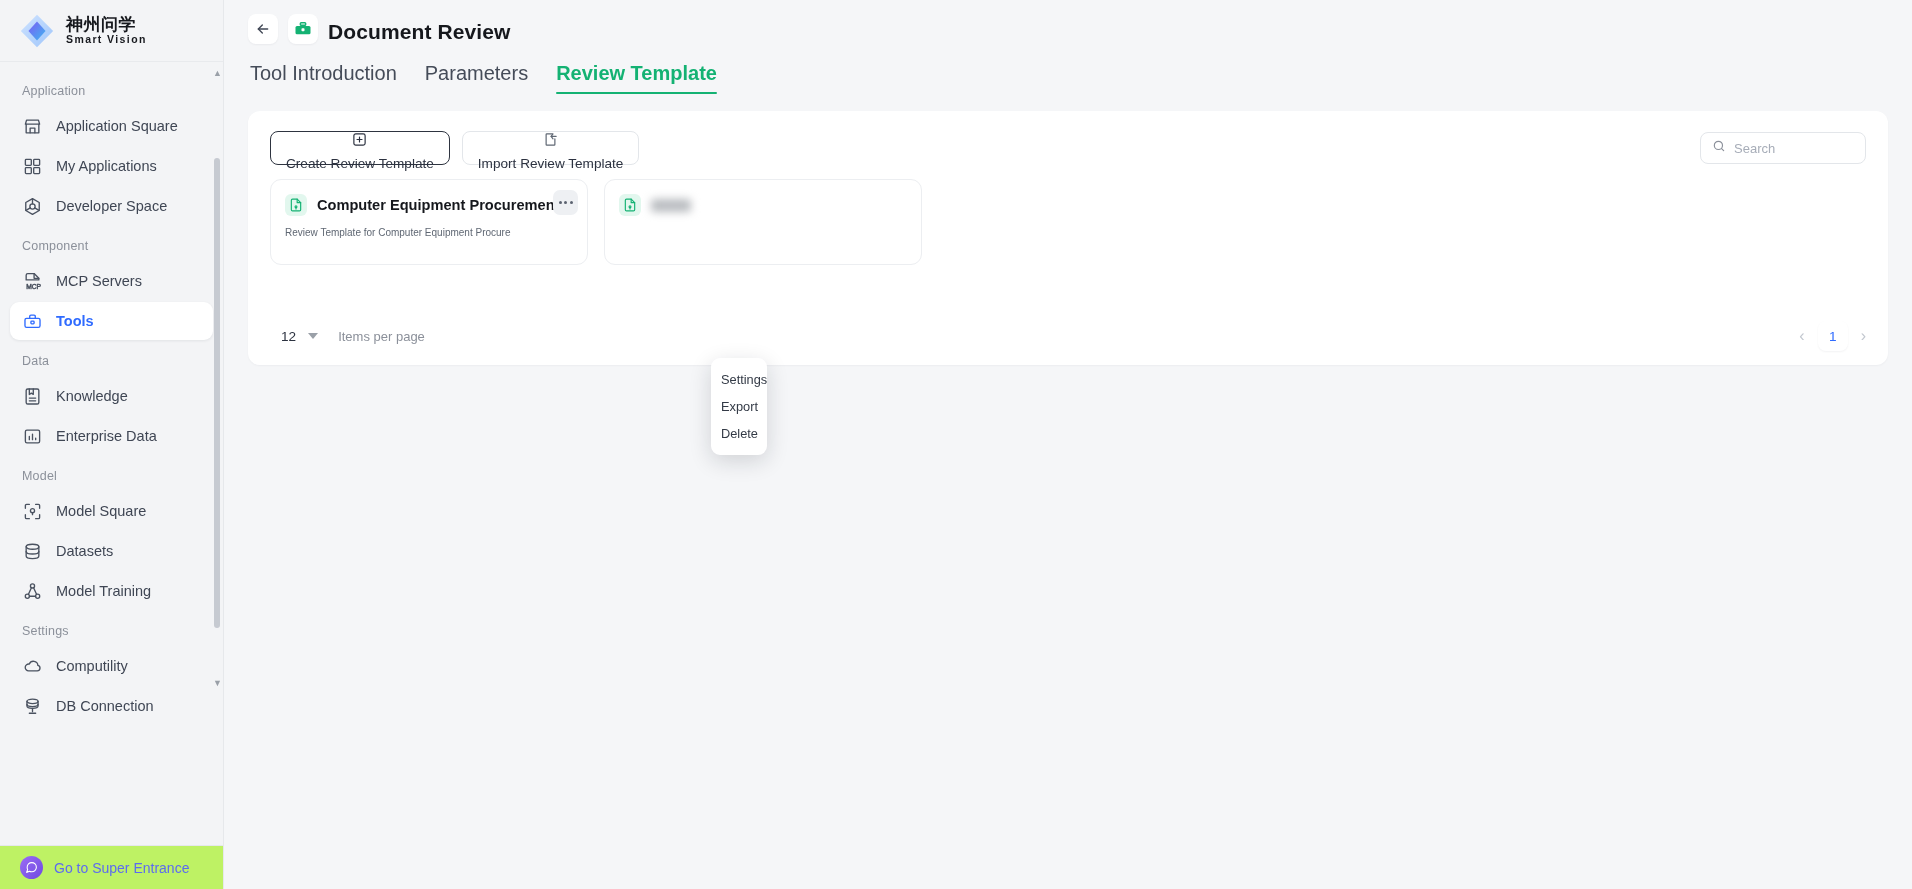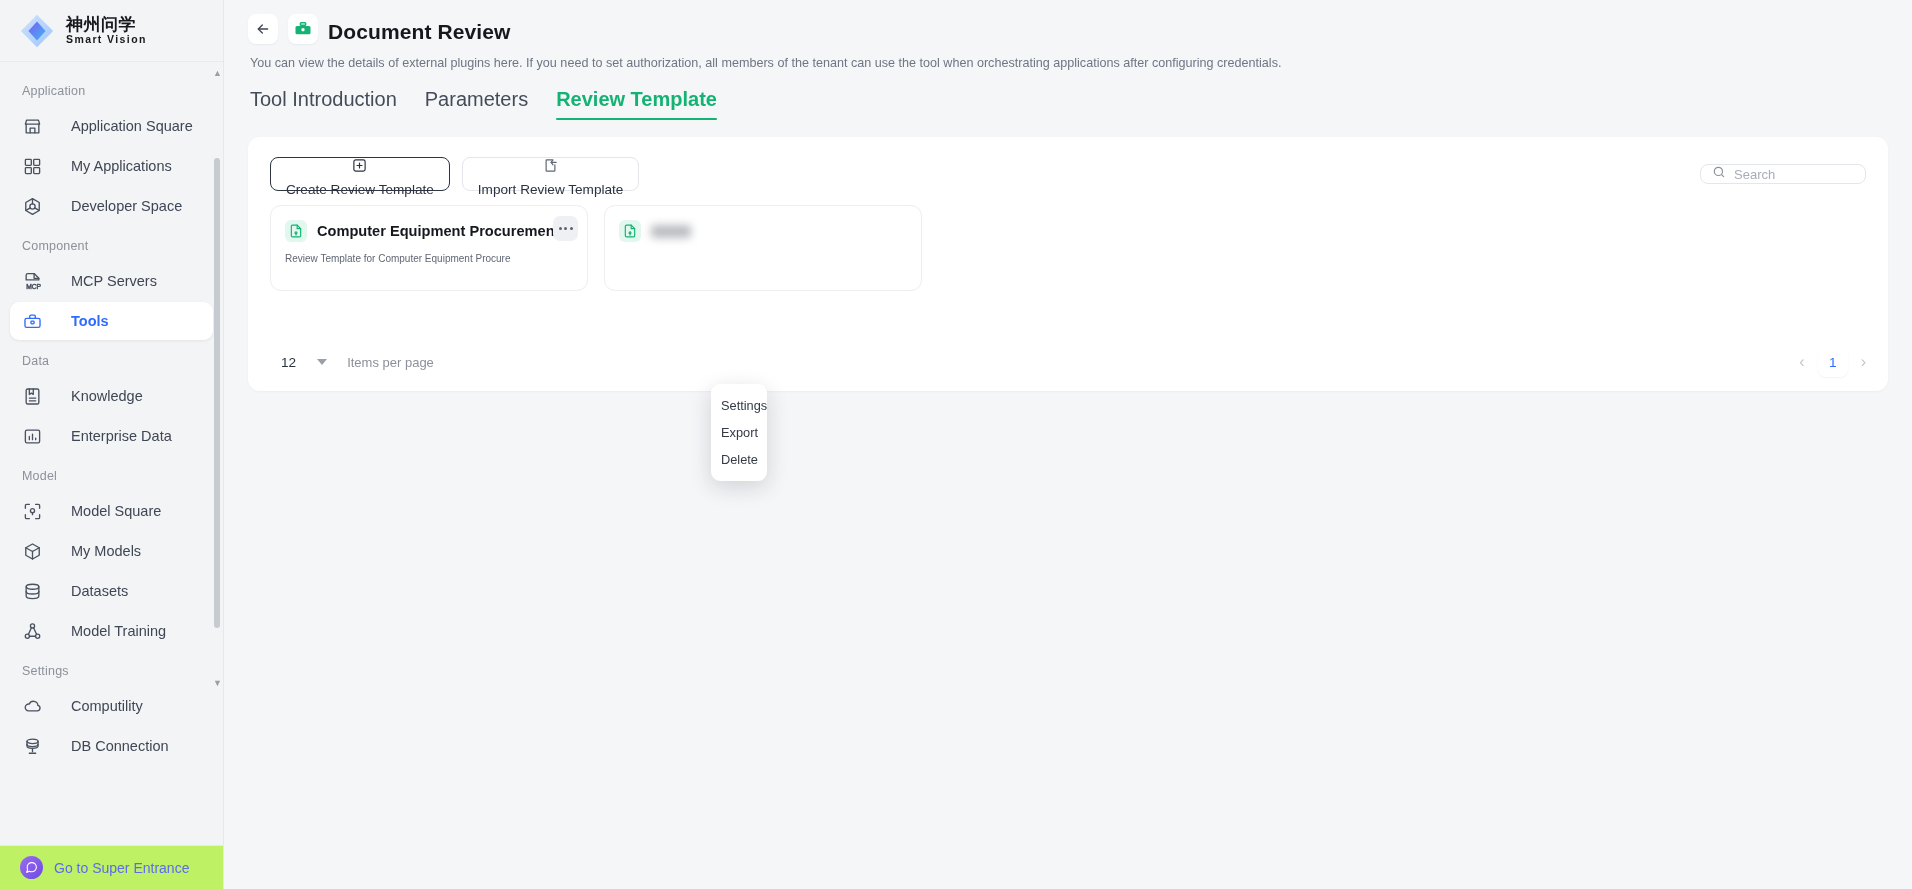--- a/index.html
+++ b/index.html
@@ -33,21 +33,21 @@
 
   .nav-scroll {
     flex: 1; overflow: hidden; position: relative;
     padding-top: 10px;
   }
   .nav-group-label {
     font-size: 12.5px; color: #8b909a; padding: 12px 22px 7px 22px;
     letter-spacing: .2px;
   }
   .nav-item {
-    display: flex; align-items: center; gap: 29px;
+    display: flex; align-items: center; gap: 14px;
     height: 38px; margin: 2px 10px; padding: 0 12px;
     border-radius: 9px; cursor: pointer;
     color: #3f4654; font-size: 14.5px;
   }
   .nav-item.active {
     background: #ffffff; color: #2f6bff; font-weight: 600;
     box-shadow: 0 1px 3px rgba(16,24,40,.08);
   }
   .nav-item .ico { width: 20px; height: 20px; display:flex; align-items:center; justify-content:center; flex:0 0 20px;}
   .nav-item svg { width: 19px; height: 19px; display: block; }
@@ -110,21 +110,21 @@
     display: inline-flex; align-items: center; gap: 9px;
     height: 34px; padding: 0 15px; border-radius: 8px;
     background: #fff; border: 1px solid #e3e6ea;
     font-size: 13.6px; color: #2c3240; cursor: pointer; white-space: nowrap; flex-direction: column;
   }
   .btn.strong { border-color: #2e3440; }
   .btn + .btn { margin-left: 12px; }
   .btn svg { width: 15px; height: 15px; display: block; }
 
   .search-box {
-    margin-left: auto; width: 166px; height: 20px;
+    margin-left: auto; width: 166px; height: 32px;
     border: 1px solid #e3e6ea; border-radius: 8px; background: #fff;
     display: flex; align-items: center; gap: 8px; padding: 4px 11px;
   }
   .search-box input {
     border: none; outline: none; font-size: 13px; color: #2c3240;
     width: 100%; background: transparent; font-family: "Liberation Sans", sans-serif;
   }
   .search-box input::placeholder { color: #a7adb8; }
 
   .cards { display: flex; gap: 16px; padding: 14px 22px 0 22px; }
@@ -166,21 +166,21 @@
   .dd-item {
     font-size: 12.8px; color: #333a46; padding: 6px 10px; cursor: pointer;
     white-space: nowrap;
   }
 
   .pager {
     position: absolute; left: 22px; right: 22px; bottom: 14px;
     display: flex; align-items: center;
   }
   .per-page {
-    display: flex; align-items: center; gap: 21px; height: 30px;
+    display: flex; align-items: center; gap: 12px; height: 30px;
     padding: 0 9px 0 11px; border-radius: 7px; background: #fff; cursor: pointer;
   }
   .per-page .val { font-size: 13.6px; color: #2c3240; }
   .caret { width: 0; height: 0; border-left: 5px solid transparent; border-right: 5px solid transparent; border-top: 6px solid #9aa0a8; }
   .per-label { font-size: 13px; color: #8b909a; margin-left: 11px; }
   .pages { margin-left: auto; display: flex; align-items: center; gap: 13px; }
   .pg-arrow { font-size: 16px; color: #c2c7cf; cursor: pointer; line-height: 1; user-select: none; }
   .pg-num {
     min-width: 30px; height: 30px; border-radius: 8px; background: #fff;
     display: flex; align-items: center; justify-content: center;
@@ -301,29 +301,20 @@
                 <path d="M3 8V4.5A1.5 1.5 0 0 1 4.5 3H8M16 3h3.5A1.5 1.5 0 0 1 21 4.5V8M21 16v3.5a1.5 1.5 0 0 1-1.5 1.5H16M8 21H4.5A1.5 1.5 0 0 1 3 19.5V16"></path>
                 <circle cx="12" cy="11" r="2.6"></circle>
                 <path d="M12 13.6V16"></path>
               </svg>
             </span>
             <span>Model Square</span>
           </div>
           <div class="nav-item">
             <span class="ico">
               <svg viewBox="0 0 24 24" fill="none" stroke="#4a5260" stroke-width="1.7" stroke-linecap="round" stroke-linejoin="round">
-                <path d="M12 2.5l8.5 4.8v9.4L12 21.5 3.5 16.7V7.3z"></path>
-                <path d="M3.5 7.3L12 12l8.5-4.7M12 12v9.5"></path>
-              </svg>
-            </span>
-            <span>My Models</span>
-          </div>
-          <div class="nav-item">
-            <span class="ico">
-              <svg viewBox="0 0 24 24" fill="none" stroke="#4a5260" stroke-width="1.7" stroke-linecap="round" stroke-linejoin="round">
                 <ellipse cx="12" cy="6" rx="8" ry="3.2"></ellipse>
                 <path d="M4 6v11.8c0 1.8 3.6 3.2 8 3.2s8-1.4 8-3.2V6"></path>
                 <path d="M4 12c0 1.8 3.6 3.2 8 3.2s8-1.4 8-3.2"></path>
               </svg>
             </span>
             <span>Datasets</span>
           </div>
           <div class="nav-item">
             <span class="ico">
               <svg viewBox="0 0 24 24" fill="none" stroke="#4a5260" stroke-width="1.7" stroke-linecap="round" stroke-linejoin="round">
@@ -383,21 +374,20 @@
         </span>
         <span class="title-icon-wrap">
           <svg viewBox="0 0 24 24" width="18" height="18" fill="#14b273">
             <rect x="2" y="8" width="20" height="11" rx="2"></rect>
             <rect x="8.5" y="3.5" width="7" height="3.4" rx="1" fill="none" stroke="#14b273" stroke-width="2"></rect>
             <rect x="10" y="11" width="4" height="4" rx="1" fill="#ffffff"></rect>
           </svg>
         </span>
         <h1 class="page-title">Document Review</h1>
       </div>
-      <p class="page-desc">You can view the details of external plugins here. If you need to set authorization, all members of the tenant can use the tool when orchestrating applications after configuring credentials.</p>
 
       <div class="tabs">
         <div class="tab">Tool Introduction</div>
         <div class="tab">Parameters</div>
         <div class="tab active">Review Template</div>
       </div>
     </div>
 
     <section class="panel">
 

